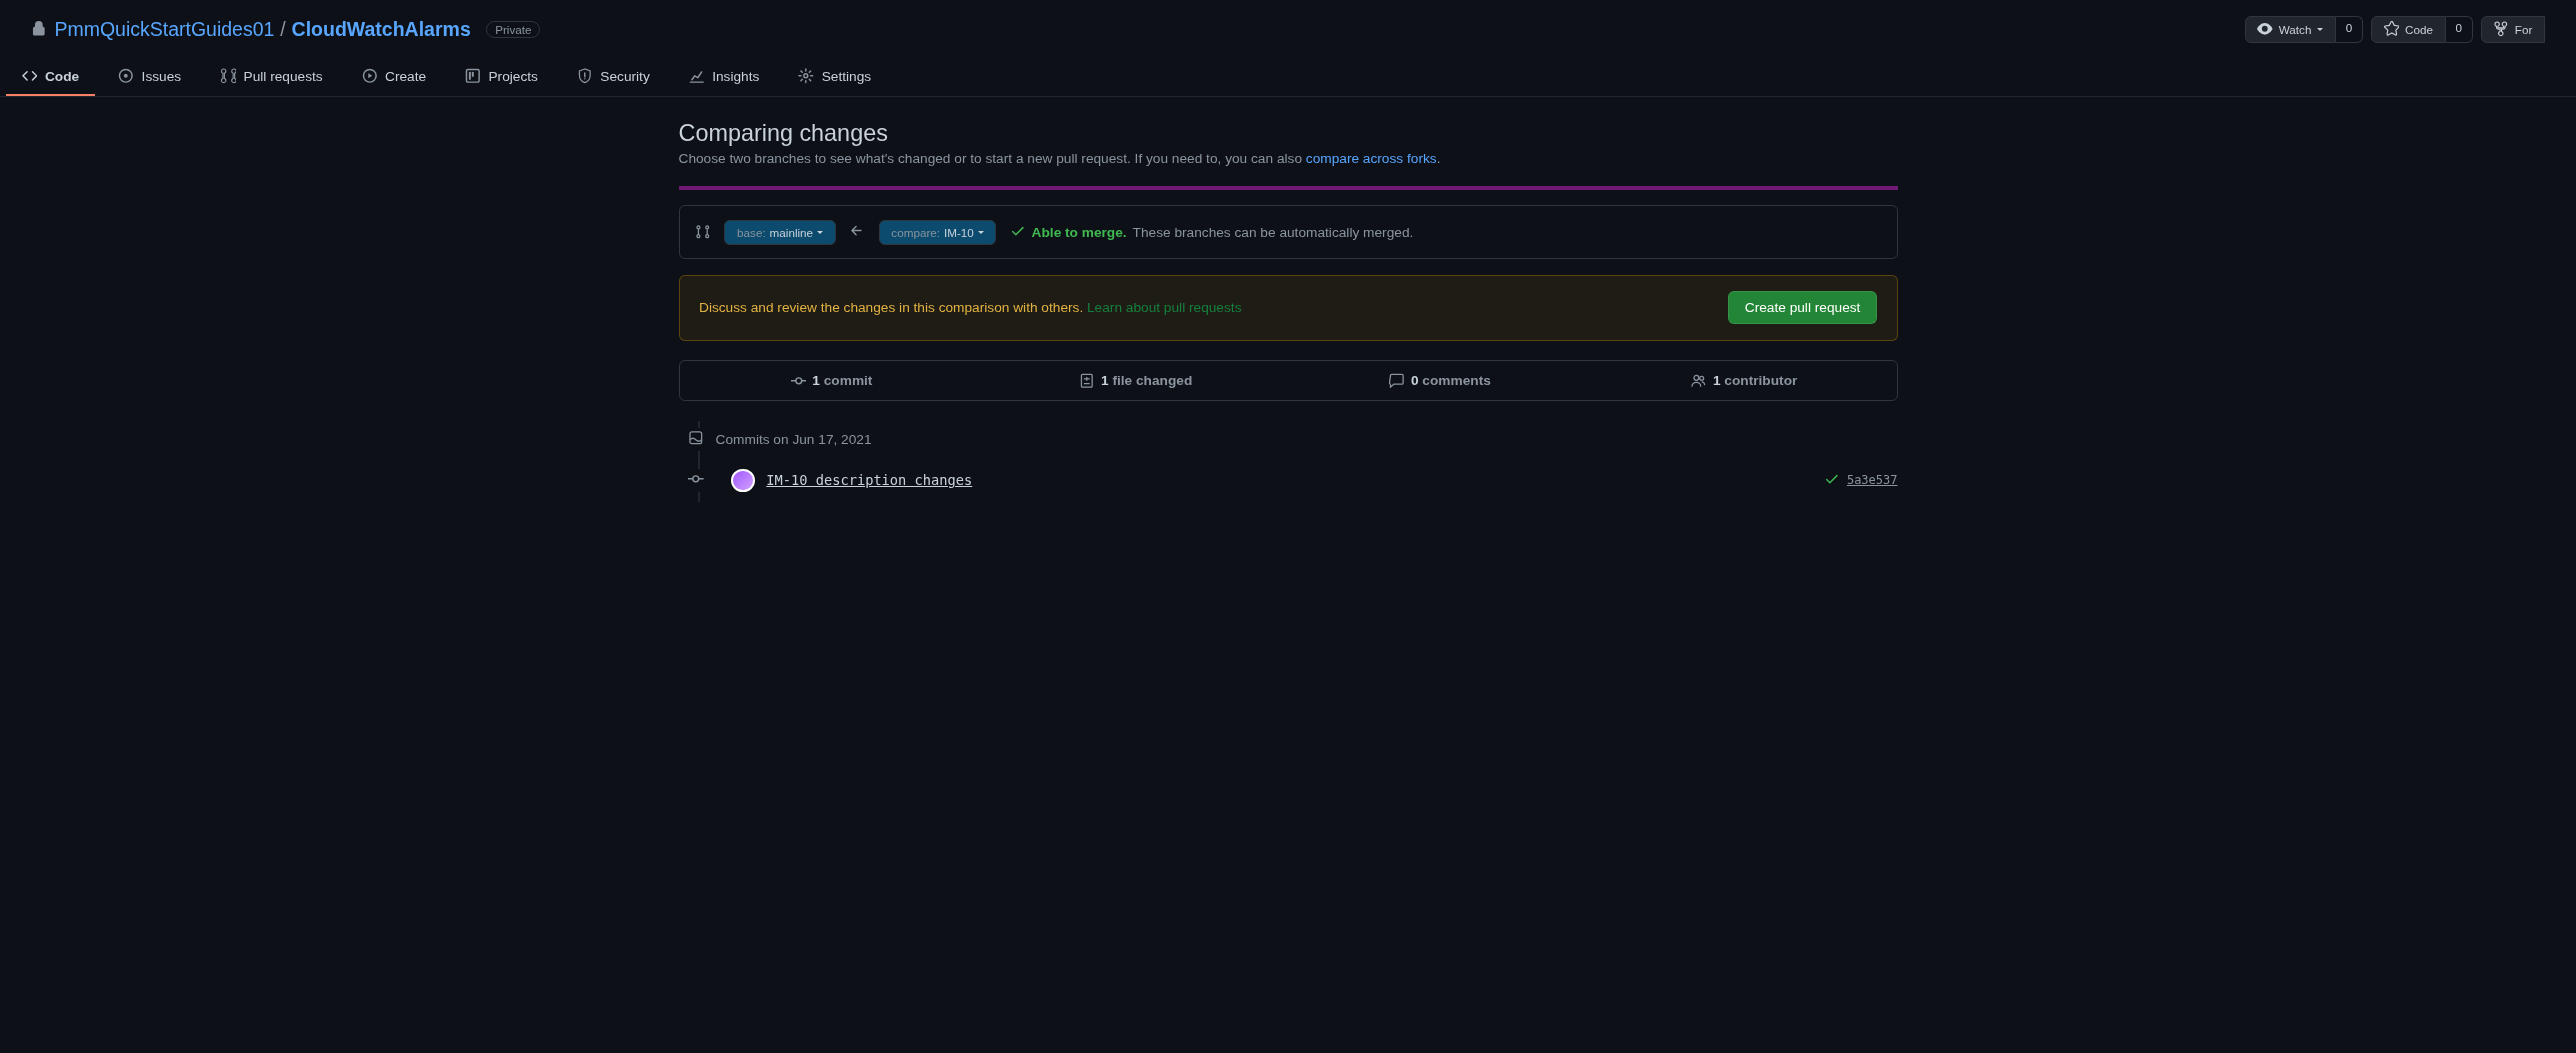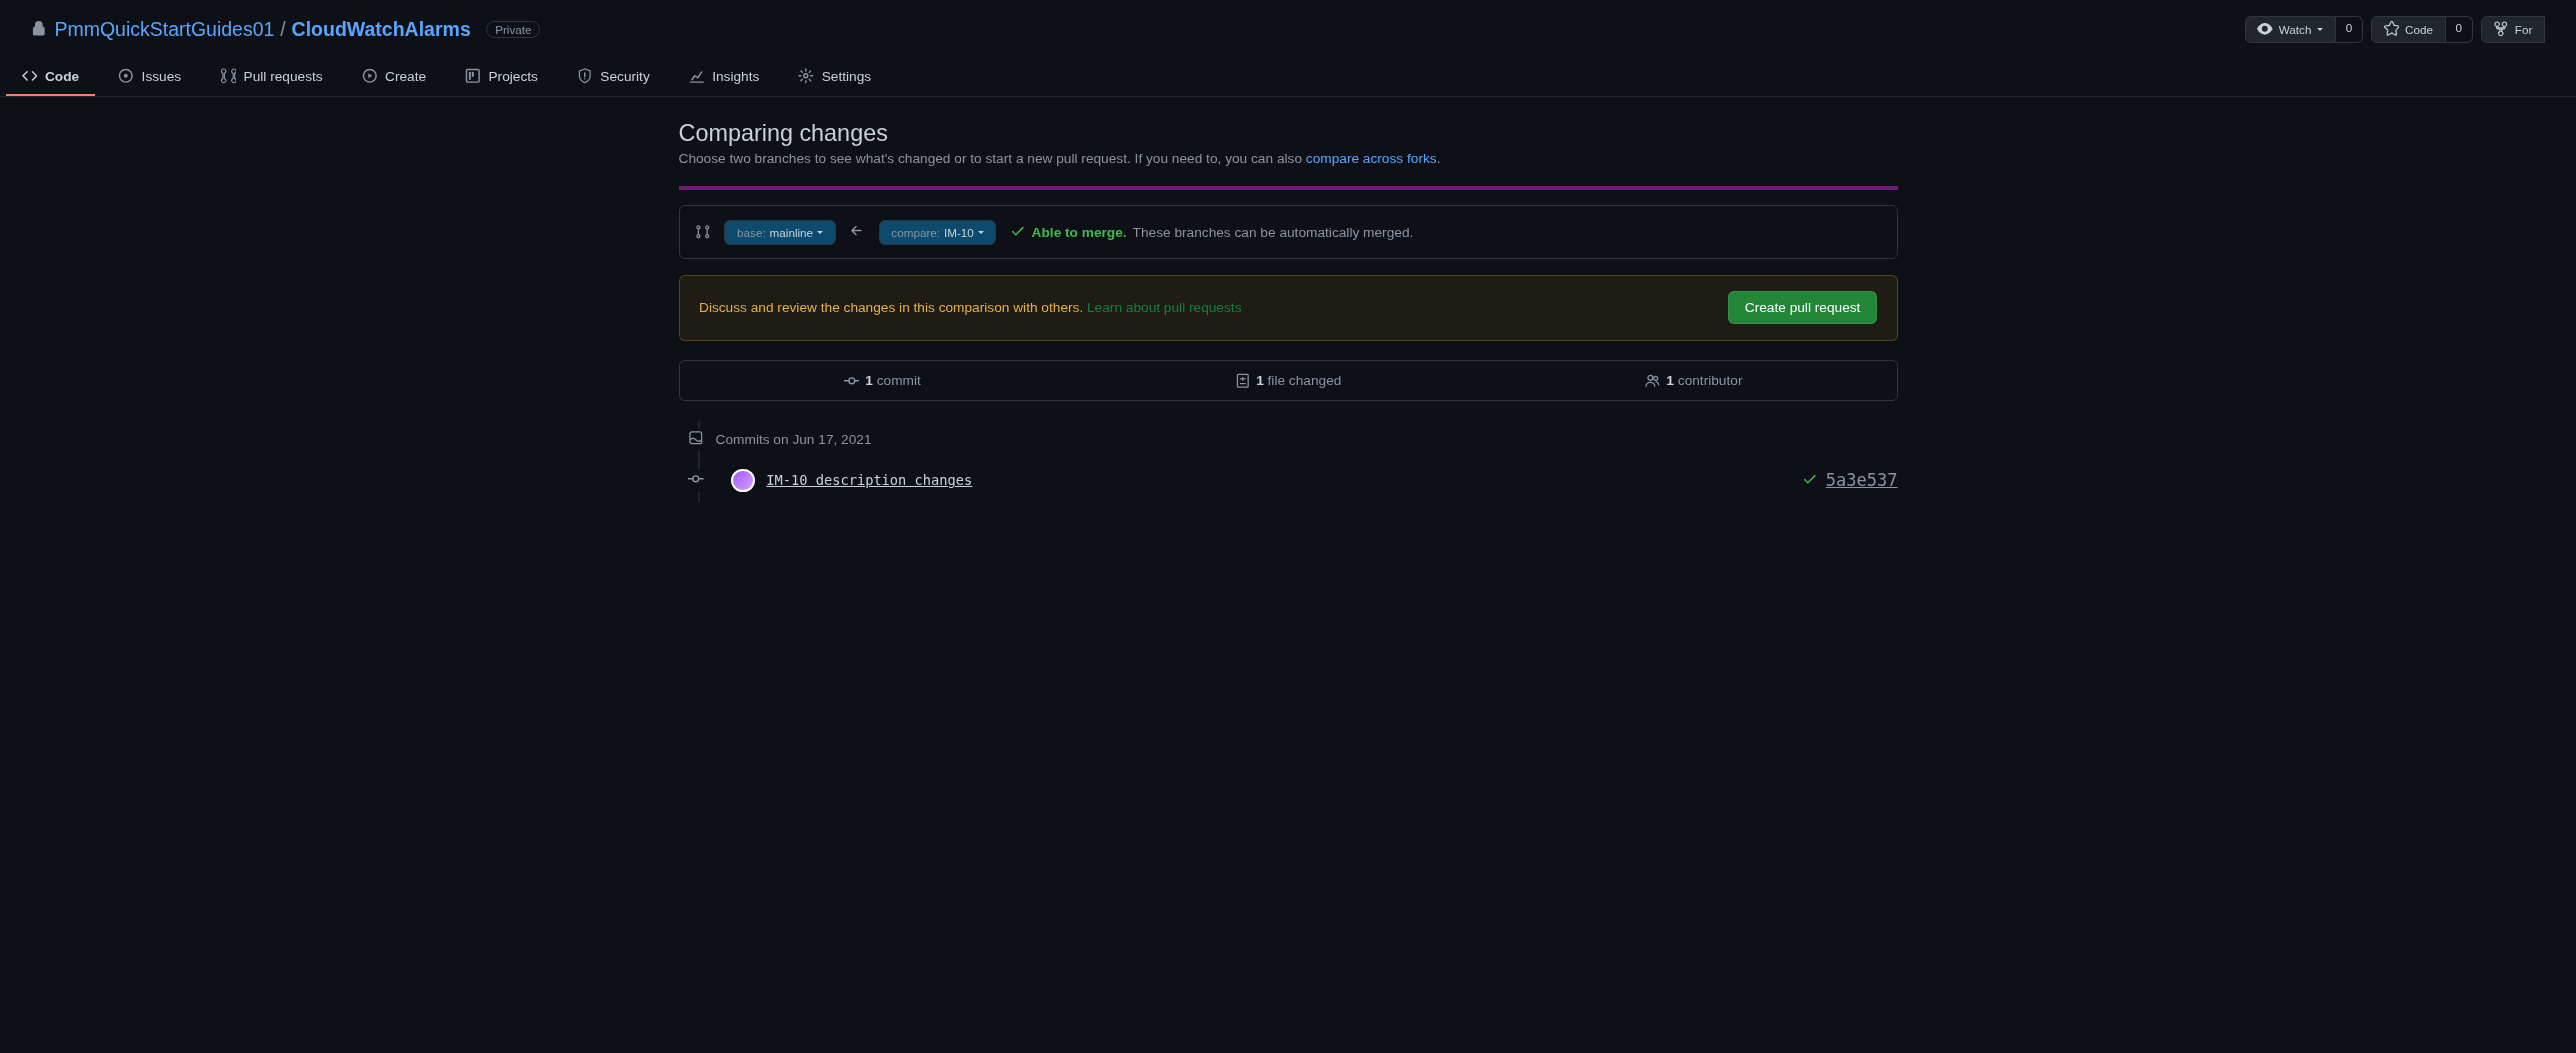--- a/index.html
+++ b/index.html
@@ -208,20 +208,21 @@
       border-radius: 5.9px;
       font-size: 13.7px;
       font-weight: 500;
       cursor: pointer;
     }
     .stats-bar {
       display: flex;
       border: 1px solid #30363d;
       border-radius: 5.9px;
       margin-top: 19.5px;
+      font-weight: bold;
     }
     .stat {
       flex: 1;
       text-align: center;
       padding: 11.7px;
       color: #8b949e;
       display: flex;
       align-items: center;
       justify-content: center;
       gap: 5.9px;
@@ -289,21 +290,21 @@
     }
     .commit-right {
       margin-left: auto;
       display: flex;
       align-items: center;
       gap: 7.8px;
     }
     .commit-sha {
       font-family: ui-monospace, SFMono-Regular, Consolas, monospace;
       color: #8b949e;
-      font-size: 17px;
+      font-size: 12px;
     }
     .check-small {
       color: #3fb950;
     }
     svg { fill: currentColor; }
   </style>
 </head>
 <body>
 
 <div class="header-bar">
@@ -478,20 +479,26 @@
     </div>
     <div class="stat">
       <svg width="15.6" height="15.6" viewBox="0 0 16 16">
           <rect x="2.5" y="1.5" width="11" height="13" rx="1" fill="none" stroke="currentColor" stroke-width="1.3"></rect>
           <path d="M5 6h6M8 4v4M5 11h6" stroke="currentColor" stroke-width="1.3"></path>
         </svg>
       <span><strong>1</strong><span> file changed</span></span>
     </div>
     <div class="stat">
       <svg width="15.6" height="15.6" viewBox="0 0 16 16">
+          <path d="M1.5 2.75c0-.69.56-1.25 1.25-1.25h10.5c.69 0 1.25.56 1.25 1.25v7.5c0 .69-.56 1.25-1.25 1.25H5l-3.5 3v-3h.25c-.69 0-1.25-.56-1.25-1.25z" fill="none" stroke="currentColor" stroke-width="1.3"></path>
+        </svg>
+      <span><strong>0</strong><span> comments</span></span>
+    </div>
+    <div class="stat">
+      <svg width="15.6" height="15.6" viewBox="0 0 16 16">
           <circle cx="5.5" cy="5" r="2.5" fill="none" stroke="currentColor" stroke-width="1.3"></circle>
           <path d="M1 14c0-2.5 2-4.5 4.5-4.5S10 11.5 10 14M11 9c1.5 0 3 1.5 3 3.5" fill="none" stroke="currentColor" stroke-width="1.3"></path>
           <circle cx="11" cy="5.5" r="2" fill="none" stroke="currentColor" stroke-width="1.3"></circle>
         </svg>
       <span><strong>1</strong><span> contributor</span></span>
     </div>
   </div>
 
   <div class="commits-section">
     <div class="timeline-line"></div>

